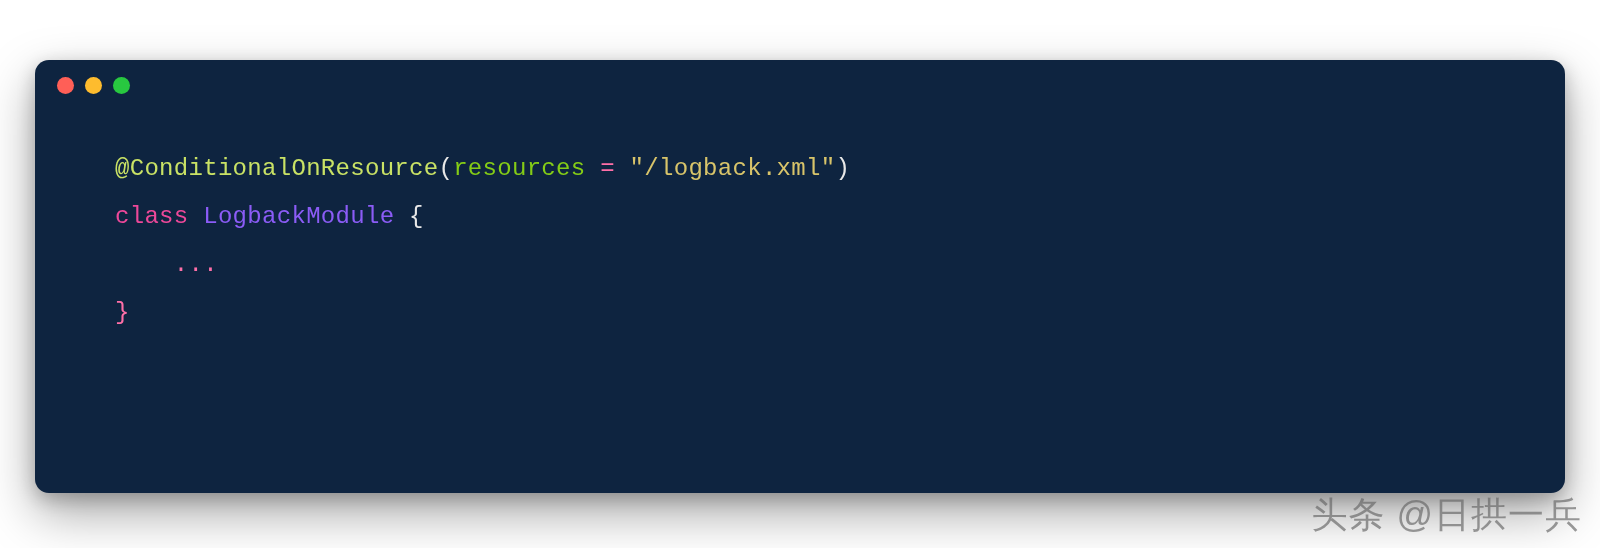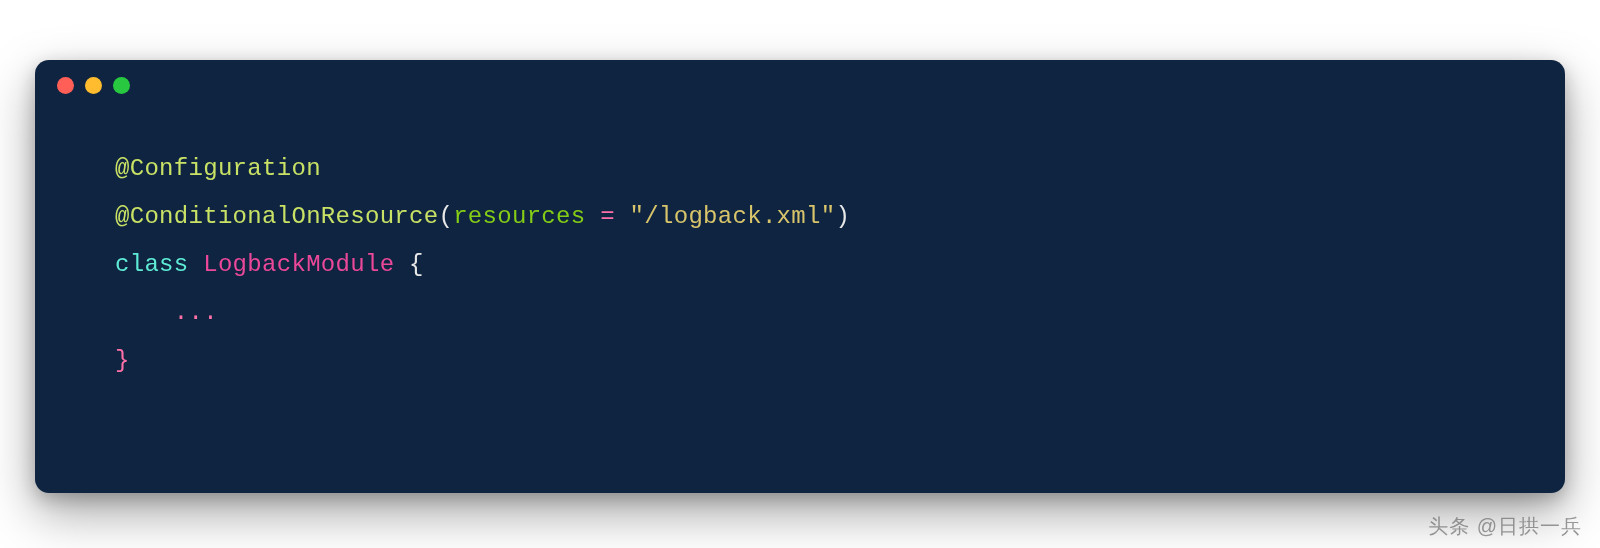--- a/index.html
+++ b/index.html
@@ -48,47 +48,46 @@
       letter-spacing: 0.3px;
     }
     .code-line {
       white-space: pre;
     }
     .tok-annotation { color: #c9e265; }
     .tok-paren { color: #e8e8e8; }
     .tok-param { color: #84cc16; }
     .tok-operator { color: #ff6fa8; }
     .tok-string { color: #d8c46a; }
-    .tok-keyword { color: #5eead4; margin-top: 21px; }
-    .tok-classname { color: #ec4899; }
+    .tok-keyword { color: #ec4899; margin-top: 21px; }
+    .tok-classname { color: #8b5cf6; }
     .tok-brace { color: #e8e8e8; }
     .tok-ellipsis { color: #ff6fa8; }
     .tok-closebrace { color: #ff6fa8; }
     .watermark {
       position: absolute;
       bottom: 8px;
       right: 18px;
       font-family: "PingFang SC", "Microsoft YaHei", sans-serif;
-      font-size: 20px;
+      font-size: 36px;
       color: rgba(100, 100, 100, 0.65);
       font-weight: 500;
       letter-spacing: 1px;
     }
   </style>
 </head>
 <body>
 
 <div class="code-window">
   <div class="titlebar">
     <div class="traffic-light red"></div>
     <div class="traffic-light yellow"></div>
     <div class="traffic-light green"></div>
   </div>
   <div class="code-content">
-    <div class="code-line"><span class="tok-annotation">@Configuration</span></div>
     <div class="code-line"><span class="tok-annotation">@ConditionalOnResource</span><span class="tok-paren">(</span><span class="tok-param">resources</span><span class="tok-operator"> = </span><span class="tok-string">"/logback.xml"</span><span class="tok-paren">)</span></div>
     <div class="code-line"><span class="tok-keyword">class</span><span> </span><span class="tok-classname">LogbackModule</span><span> </span><span class="tok-brace">{</span></div>
     <div class="code-line"><span>    </span><span class="tok-ellipsis">...</span></div>
     <div class="code-line"><span class="tok-closebrace">}</span></div>
   </div>
 </div>
 
 <div class="watermark">头条 @日拱一兵</div>
 
 </body></html>

